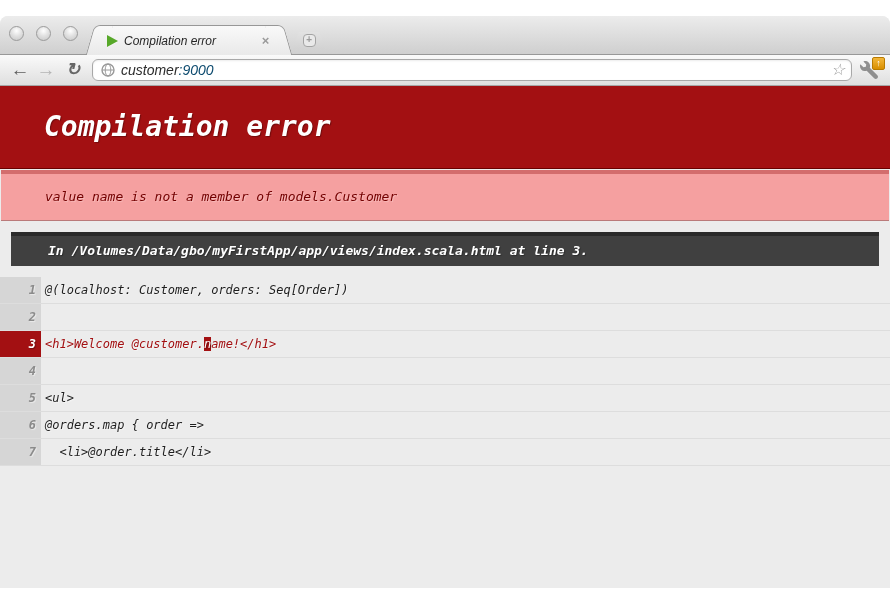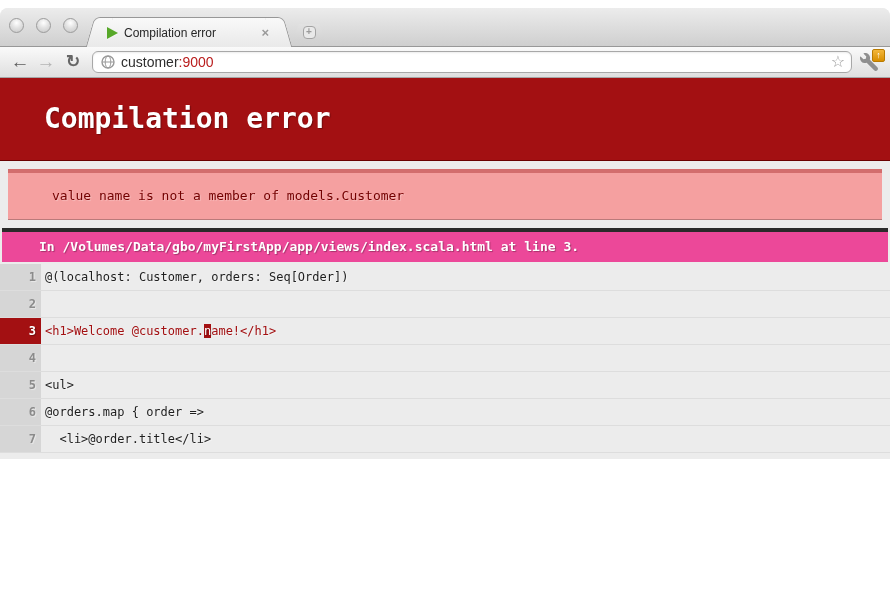--- a/index.html
+++ b/index.html
@@ -1,18 +1,18 @@
 <!DOCTYPE html>
 <html><head>
 <meta charset="utf-8">
 <style>
   html,body{margin:0;padding:0;background:#fff;width:890px;height:599px;overflow:hidden;
     font-family:"Liberation Sans",sans-serif;}
-  .window{position:absolute;left:0;top:8px;width:890px;height:451px;border-radius:8px 8px 0 0;
-    overflow:hidden;background:#ECECEC;}
+  .window{position:absolute;left:0;top:16px;width:890px;height:572px;border-radius:8px 8px 0 0;
+    overflow:hidden;background:#ECECEC;font-style:italic;}
 
   
   .tabstrip{position:relative;height:38px;background:linear-gradient(180deg,#ececec 0%,#dcdcdc 55%,#cfcfcf 100%);
     border-bottom:1px solid #989898;}
   .traffic{position:absolute;left:9px;top:10px;display:flex;gap:12px;}
   .light{width:13px;height:13px;border-radius:50%;border:1px solid #9b9b9b;
     background:radial-gradient(circle at 50% 30%,#ffffff 0%,#e2e2e2 45%,#c6c6c6 100%);}
   .tab{position:absolute;left:101px;top:9px;width:176px;height:29px;z-index:3;
     background:linear-gradient(180deg,#f9f9f9,#e9e9e9);
     border-top:1px solid #979797;border-radius:4px 4px 0 0;}
@@ -36,35 +36,35 @@
     border-bottom:1px solid #a6a6a6;}
   .navbtn{position:absolute;top:2px;font-size:19px;line-height:26px;width:24px;text-align:center;}
   .back{left:8px;color:#5c5c5c;font-weight:bold;}
   .fwd{left:34px;color:#b4b4b4;font-weight:bold;}
   .reload{left:61px;color:#666;font-weight:bold;font-size:17px;}
   .omnibox{position:absolute;left:92px;right:38px;top:4px;height:20px;background:#fff;
     border:1px solid #a8a8a8;border-radius:6px;display:flex;align-items:center;padding:0 6px;
     box-shadow:inset 0 1px 2px rgba(0,0,0,.08);}
   .globe{margin:0 6px 0 2px;flex:0 0 auto;display:block;}
   .url{font-size:14px;color:#2d2d2d;flex:1;white-space:nowrap;}
-  .url .port{color:#b91c1c;}
+  .url .port{color:#0c4a6e;}
   .star{color:#9a9a9a;font-size:16px;line-height:16px;flex:0 0 auto;}
   .wrenchwrap{position:absolute;right:6px;top:4px;width:24px;height:22px;}
   .wrench{position:absolute;left:0;top:2px;}
   .badge{position:absolute;right:-1px;top:-2px;width:11px;height:11px;border-radius:2px;
     background:linear-gradient(180deg,#f3b63a,#d88f00);border:1px solid #b97b00;
     color:#fff;font-size:9px;font-weight:bold;line-height:11px;text-align:center;}
 
   
   .content{font-family:"DejaVu Sans Mono","Liberation Mono",monospace;background:#ECECEC;height:531px;position:relative;}
   .page-h1{margin:0;background:#A31012;color:#fff;padding:19px 44px;font-size:28px;line-height:44px;
     font-weight:bold;text-shadow:1px 1px 1px rgba(0,0,0,.3);border-bottom:1px solid #690000;}
-  .detail{margin:8px;background:#F5A0A0;color:#730000;border-top:4px solid #D36D6D;border-bottom:1px solid #BA7A7A;
+  .detail{margin:1px;background:#F5A0A0;color:#730000;border-top:4px solid #D36D6D;border-bottom:1px solid #BA7A7A;
     padding:15px 44px;font-size:13px;line-height:16px;text-shadow:1px 1px 1px rgba(255,255,255,.3);}
-  .page-h2{margin:2px;background:#ec4899;color:#fff;border-top:4px solid #2a2a2a;padding:7px 37px;
+  .page-h2{margin:11px;background:#404040;color:#fff;border-top:4px solid #2a2a2a;padding:7px 37px;
     font-size:13px;line-height:16px;font-weight:bold;text-shadow:1px 1px 1px rgba(0,0,0,.3);}
   .crow{display:flex;border-bottom:1px solid #DDD;font-size:12px;line-height:16px;
     text-shadow:1px 1px 1px rgba(255,255,255,.5);}
   .lnum{flex:0 0 31px;padding:5px;text-align:right;background:#D6D6D6;color:#8B8B8B;font-weight:bold;}
   .lcode{flex:1;padding:5px 5px 5px 4px;white-space:pre;color:#1e1e1e;}
   .crow.error .lnum{background:#A31012;color:#fff;text-shadow:1px 1px 1px rgba(0,0,0,.3);}
   .crow.error .lcode{color:#A31012;}
   .marker{background:#A31012;color:#fff;text-shadow:1px 1px 1px rgba(0,0,0,.3);}
   .filler{position:absolute;left:0;right:0;bottom:0;top:426px;background:#ECECEC;}
   .grip{position:absolute;right:2px;bottom:2px;}

